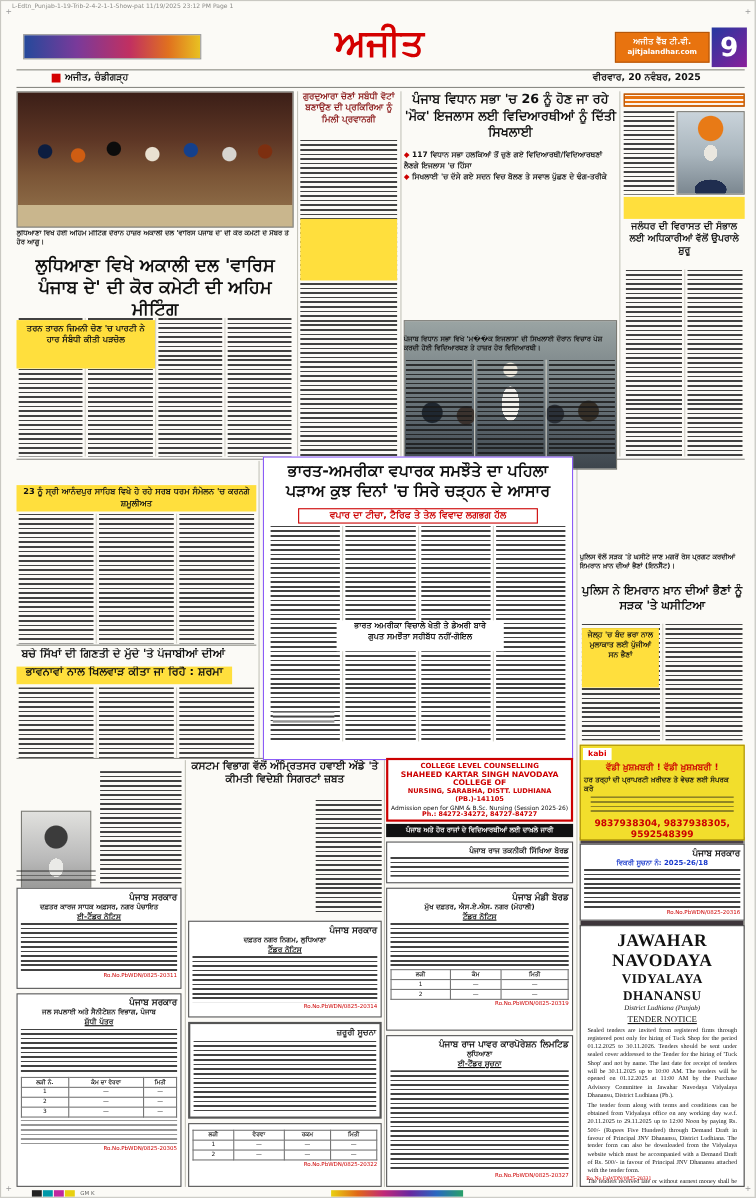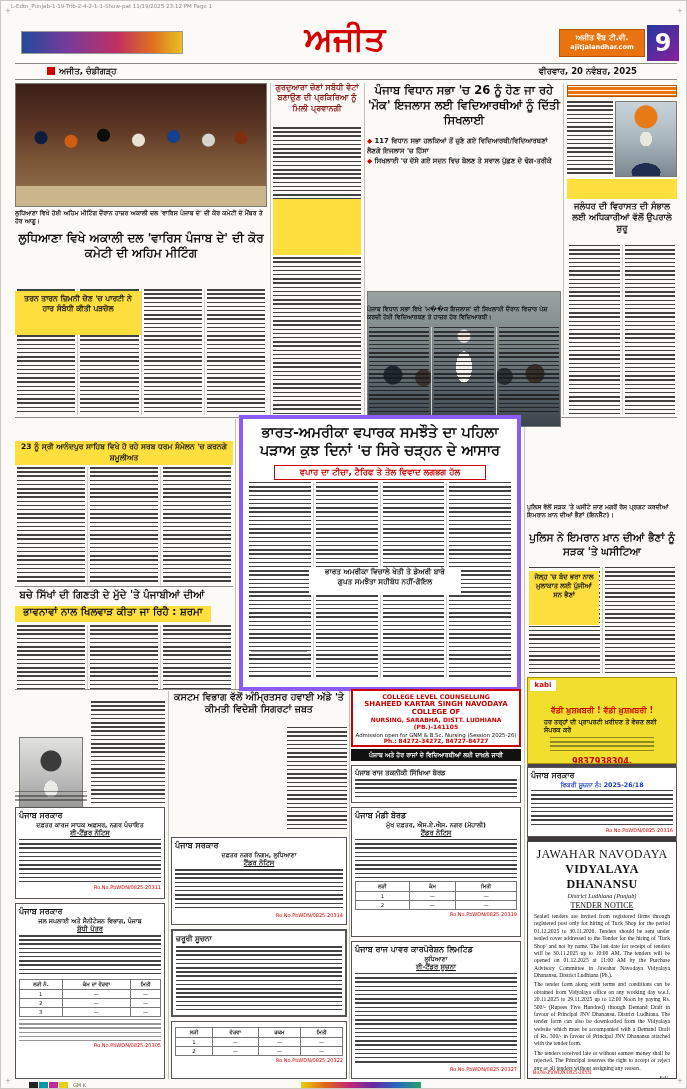--- a/index.html
+++ b/index.html
@@ -13,21 +13,21 @@
   .cols{display:flex}
   .col{flex:1;border-right:1px solid #d2d1c8;padding:0 2px;display:flex;flex-direction:column}
   .col:last-child{border-right:none}
   .col .gk{flex:1}
   .hl{font-weight:bold;color:#101010;text-align:center;overflow:hidden}
   .yel{background:#ffdf3d}
   .cap{font-size:6.2px;font-weight:bold;line-height:1.3;color:#111;overflow:hidden}
   .vr{position:absolute;width:1px;background:#c4c3ba}
   .hr{position:absolute;height:1px;background:#8a8a84}
   .nb{position:absolute;border:1px solid #555;background:#fff;padding:3px;overflow:hidden}
-  .nb .hd{font-weight:bold;text-align:left;font-size:8px;line-height:1.2}
+  .nb .hd{font-weight:bold;text-align:right;font-size:8px;line-height:1.2}
   .nb .sb{font-weight:bold;text-align:center;font-size:6.3px;line-height:1.25}
   .nb .tt{font-weight:bold;text-align:center;font-size:6.8px;text-decoration:underline;margin:1px 0}
   .nb .ro{color:#c00;font-size:5px;text-align:right;margin-top:1px}
   .nb table{width:100%;border-collapse:collapse;font-size:5.3px;margin-top:2px}
   .nb td,.nb th{border:1px solid #777;padding:1px;text-align:center}
   .ph{position:relative;border:1px solid #7a7a74;overflow:hidden}
   .ph-group{background:
     radial-gradient(circle at 10% 44%,#0c1d40 0 6px,transparent 7px),
     radial-gradient(circle at 22% 47%,#cf5d12 0 6px,transparent 7px),
     radial-gradient(circle at 35% 42%,#0c0c0c 0 6px,transparent 7px),
@@ -89,21 +89,21 @@
   <div class="vr" style="left:562px;top:82px;height:332px"></div>
   <div class="hr" style="left:14px;top:416px;width:662px"></div>
   <div class="vr" style="left:234px;top:418px;height:270px"></div>
   <div class="vr" style="left:523px;top:416px;height:662px"></div>
   <div class="hr" style="left:14px;top:688px;width:506px"></div>
   <div class="vr" style="left:167px;top:690px;height:388px"></div>
   <div class="vr" style="left:348px;top:688px;height:390px"></div>
 
   <div class="abs ph ph-group" style="left:14px;top:82px;width:252px;height:124px"></div>
   <div class="abs cap" style="left:14px;top:208px;width:252px;height:20px">ਲੁਧਿਆਣਾ ਵਿਖੇ ਹੋਈ ਅਹਿਮ ਮੀਟਿੰਗ ਦੌਰਾਨ ਹਾਜ਼ਰ ਅਕਾਲੀ ਦਲ 'ਵਾਰਿਸ ਪੰਜਾਬ ਦੇ' ਦੀ ਕੋਰ ਕਮੇਟੀ ਦੇ ਮੈਂਬਰ ਤੇ ਹੋਰ ਆਗੂ।</div>
-  <div class="abs hl" style="left:14px;top:230px;width:252px;height:56px;font-size:12px;line-height:1.25">ਲੁਧਿਆਣਾ ਵਿਖੇ ਅਕਾਲੀ ਦਲ 'ਵਾਰਿਸ ਪੰਜਾਬ ਦੇ' ਦੀ ਕੋਰ ਕਮੇਟੀ ਦੀ ਅਹਿਮ ਮੀਟਿੰਗ</div>
+  <div class="abs hl" style="left:14px;top:230px;width:252px;height:56px;font-size:16px;line-height:1.25">ਲੁਧਿਆਣਾ ਵਿਖੇ ਅਕਾਲੀ ਦਲ 'ਵਾਰਿਸ ਪੰਜਾਬ ਦੇ' ਦੀ ਕੋਰ ਕਮੇਟੀ ਦੀ ਅਹਿਮ ਮੀਟਿੰਗ</div>
   <div class="abs cols" style="left:14px;top:288px;width:252px;height:126px">
     <div class="col">
         <div class="gk"></div>
       </div>
     <div class="col">
         <div class="gk"></div>
       </div>
     <div class="col">
         <div class="gk"></div>
       </div>
@@ -173,21 +173,21 @@
         <div class="gk"></div>
       </div>
     <div class="col">
         <div class="gk"></div>
       </div>
     <div class="col">
         <div class="gk"></div>
       </div>
   </div>
 
-  <div class="abs" style="left:238px;top:414px;width:282px;height:276px;border:4px solid #8b5cf6;background:#fff;padding:4px;overflow:hidden">
+  <div class="abs" style="left:238px;top:414px;width:282px;height:276px;border:1px solid #8b5cf6;background:#fff;padding:4px;overflow:hidden">
     <div class="hl" style="font-size:14.5px;line-height:1.25;height:40px">ਭਾਰਤ-ਅਮਰੀਕਾ ਵਪਾਰਕ ਸਮਝੌਤੇ ਦਾ ਪਹਿਲਾ ਪੜਾਅ ਕੁਝ ਦਿਨਾਂ 'ਚ ਸਿਰੇ ਚੜ੍ਹਨ ਦੇ ਆਸਾਰ</div>
     <div style="border:1.5px solid #c00;color:#c00;width:80%;margin:2px auto;font-size:8.5px;font-weight:bold;text-align:center;padding:1px">ਵਪਾਰ ਦਾ ਟੀਚਾ, ਟੈਰਿਫ ਤੇ ਤੇਲ ਵਿਵਾਦ ਲਗਭਗ ਹੱਲ</div>
     <div class="cols" style="height:196px;margin-top:2px">
       <div class="col">
           <div class="gk"></div>
         </div>
       <div class="col">
           <div class="gk"></div>
         </div>
       <div class="col">
@@ -347,37 +347,37 @@
   </div>
 
   <div class="nb" style="left:350px;top:940px;width:170px;height:138px">
     <div class="hd">ਪੰਜਾਬ ਰਾਜ ਪਾਵਰ ਕਾਰਪੋਰੇਸ਼ਨ ਲਿਮਟਿਡ</div>
     <div class="sb">ਲੁਧਿਆਣਾ</div>
     <div class="tt">ਈ-ਟੈਂਡਰ ਸੂਚਨਾ</div>
     <div class="gk" style="height:92px;margin-top:2px"></div>
     <div class="ro">Ro.No.PbWDN/0825-20327</div>
   </div>
 
-  <div class="abs" style="left:526px;top:676px;width:150px;height:87px;background:#f2de2c;border:1px solid #a98e08;padding:16px;overflow:hidden">
+  <div class="abs" style="left:526px;top:676px;width:150px;height:87px;background:#f2de2c;border:1px solid #a98e08;padding:3px;overflow:hidden">
     <div class="abs" style="left:2px;top:2px;width:26px;height:11px;background:#fff;color:#d00;font-size:7px;font-weight:bold;text-align:center;line-height:11px">kabi</div>
     <div style="margin-top:12px;color:#c00;font-weight:bold;font-size:8px;text-align:center">ਵੱਡੀ ਖ਼ੁਸ਼ਖ਼ਬਰੀ ! ਵੱਡੀ ਖ਼ੁਸ਼ਖ਼ਬਰੀ !</div>
     <div style="font-size:6.4px;font-weight:bold;text-align:left;margin-top:2px">ਹਰ ਤਰ੍ਹਾਂ ਦੀ ਪ੍ਰਾਪਰਟੀ ਖ਼ਰੀਦਣ ਤੇ ਵੇਚਣ ਲਈ ਸੰਪਰਕ ਕਰੋ</div>
     <div class="gk lt" style="height:16px;margin:3px 6px"></div>
     <div style="color:#c00;font-weight:bold;font-size:8.2px;text-align:center">9837938304, 9837938305, 9592548399</div>
   </div>
 
   <div class="nb" style="left:526px;top:766px;width:150px;height:70px">
     <div class="hd">ਪੰਜਾਬ ਸਰਕਾਰ</div>
     <div class="sb" style="color:#1a3acc">ਵਿਕਰੀ ਸੂਚਨਾ ਨੰ: 2025-26/18</div>
     <div class="gk" style="height:36px;margin-top:2px"></div>
     <div class="ro">Ro.No.PbWDN/0825-20316</div>
   </div>
 
   <div class="abs" style="left:526px;top:840px;width:150px;height:238px;border:1px solid #444;background:#fff;padding:5px 6px 10px;overflow:hidden;font-family:'Liberation Serif',serif">
-    <div style="font-size:12px;font-weight:normal;text-align:center;letter-spacing:.4px">JAWAHAR NAVODAYA</div>
+    <div style="font-size:16px;font-weight:bold;text-align:center;letter-spacing:.4px">JAWAHAR NAVODAYA</div>
     <div style="font-size:12px;font-weight:bold;text-align:center;letter-spacing:.4px">VIDYALAYA DHANANSU</div>
     <div style="font-size:6.3px;text-align:center;font-style:italic">District Ludhiana (Punjab)</div>
     <div style="font-size:8px;font-weight:normal;text-align:center;text-decoration:underline;margin:2px 0 3px">TENDER NOTICE</div>
     <p style="font-size:5.6px;line-height:1.32;text-align:justify;margin-bottom:2px">Sealed tenders are invited from registered firms through registered post only for hiring of Tuck Shop for the period 01.12.2025 to 30.11.2026. Tenders should be sent under sealed cover addressed to the Tender for the hiring of 'Tuck Shop' and not by name. The last date for receipt of tenders will be 30.11.2025 up to 10:00 AM. The tenders will be opened on 01.12.2025 at 11:00 AM by the Purchase Advisory Committee in Jawahar Navodaya Vidyalaya Dhanansu, District Ludhiana (Pb.).</p>
     <p style="font-size:5.6px;line-height:1.32;text-align:justify;margin-bottom:2px">The tender form along with terms and conditions can be obtained from Vidyalaya office on any working day w.e.f. 20.11.2025 to 29.11.2025 up to 12:00 Noon by paying Rs. 500/- (Rupees Five Hundred) through Demand Draft in favour of Principal JNV Dhanansu, District Ludhiana. The tender form can also be downloaded from the Vidyalaya website which must be accompanied with a Demand Draft of Rs. 500/- in favour of Principal JNV Dhanansu attached with the tender form.</p>
     <p style="font-size:5.6px;line-height:1.32;text-align:justify;margin-bottom:2px">The tenders received late or without earnest money shall be rejected. The Principal reserves the right to accept or reject any or all tenders without assigning any reason.</p>
     <div style="text-align:right;font-size:6.3px;margin-top:1px">Sd/-</div>
 
     <div style="position:absolute;left:5px;bottom:3px;color:#c00;font-size:5.2px">Ro.No.FaWDN/0825-20331</div>
   </div>

